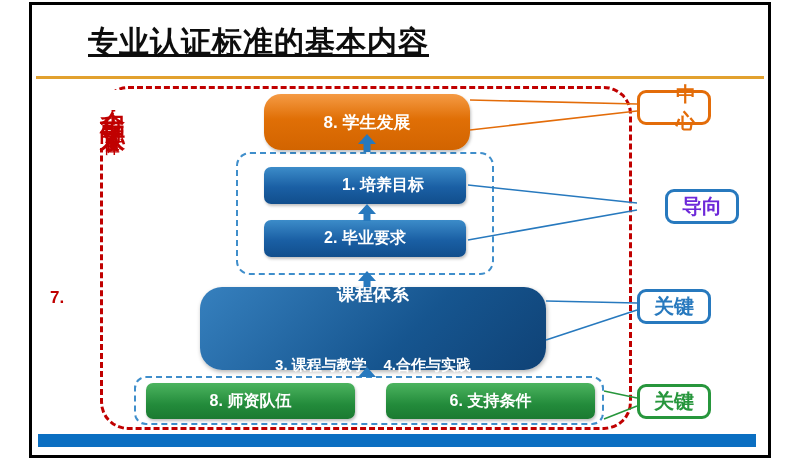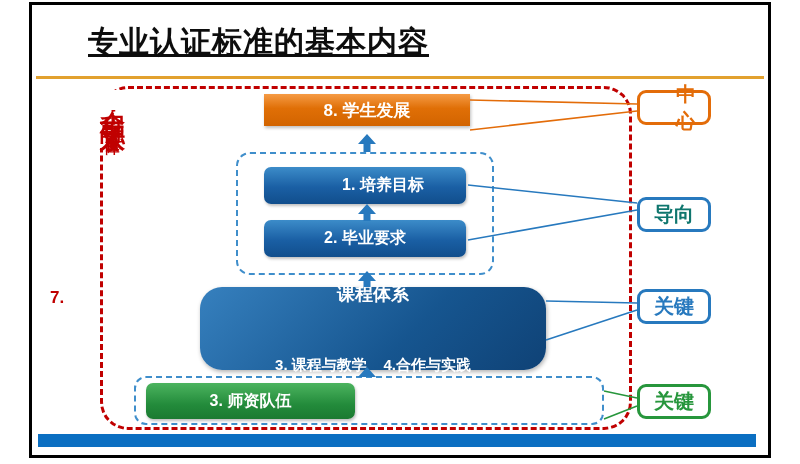--- a/index.html
+++ b/index.html
@@ -33,21 +33,21 @@
   .vtext .small { font-size:14px; letter-spacing:1px; }
   .num7 {
     position:absolute; left:50px; top:288px; color:#C00000;
     font-size:17px; font-weight:bold; z-index:3;
   }
   .box {
     position:absolute; display:flex; align-items:center; justify-content:center;
     color:#fff; font-weight:bold; z-index:3; text-align:center;
   }
   .orange-box {
-    left:264px; top:94px; width:206px; height:32px; border-radius:0; font-size:17px;
+    left:264px; top:94px; width:206px; height:56px; border-radius:17px; font-size:17px;
     background:linear-gradient(180deg,#F59B45 0%,#E06F06 45%,#D26400 100%);
     box-shadow:1px 2px 3px rgba(0,0,0,.25);
   }
   .inner-dashed {
     position:absolute; border:2px dashed #3F8ECB; z-index:2; background:transparent;
   }
   .inner-dashed.top    { left:236px; top:152px; width:258px; height:123px; border-radius:14px; }
   .inner-dashed.bottom { left:134px; top:376px; width:470px; height:49px;  border-radius:12px; }
   .blue-box {
     width:202px; height:37px; left:264px; border-radius:7px; font-size:16px;
@@ -71,21 +71,21 @@
     box-shadow:1px 2px 3px rgba(0,0,0,.25);
   }
   .g5 { left:146px; }
   .g6 { left:386px; }
   .side-label {
     position:absolute; left:637px; width:74px; height:35px; border-radius:9px;
     background:#fff; display:flex; align-items:center; justify-content:center;
     font-size:20px; font-weight:800; z-index:6;
   }
   .sl-orange { top:90px;  border:3px solid #E36C09; color:#E36C09;padding-left:36px; }
-  .sl-blue1  { top:197px; border:3px solid #2779BE; color:#0f766e; }
+  .sl-blue1  { top:189px; border:3px solid #2779BE; color:#6d28d9;margin-left:28px; }
   .sl-blue2  { top:289px; border:3px solid #2779BE; color:#2779BE; }
   .sl-green  { top:384px; border:3px solid #27963C; color:#27963C; }
   .connectors {
     position:absolute; left:0; top:0; width:800px; height:464px;
     z-index:5; pointer-events:none;
   }
   .bottom-bar {
     position:absolute; left:38px; top:434px; width:718px; height:13px;
     background:#0B6FC2; z-index:2;
   }
@@ -110,21 +110,22 @@
   <div class="inner-dashed top"></div>
   <div class="box blue-box b1">1. 培养目标</div>
   <div class="box blue-box b2">2. 毕业要求</div>
 
   <div class="big-blue">
     <div class="bb-title">课程体系</div>
     <div class="bb-items">3. 课程与教学    4.合作与实践</div>
   </div>
 
   <div class="inner-dashed bottom"></div>
-  <div class="box green-box g5">3. 师资队伍</div>
+  <div class="box green-box g5">8. 师资队伍</div>
+  <div class="box green-box g6">6. 支持条件</div>
 
   <div class="side-label sl-orange">中心</div>
   <div class="side-label sl-blue1">导向</div>
   <div class="side-label sl-blue2">关键</div>
   <div class="side-label sl-green">关键</div>
 
   <svg class="connectors" viewBox="0 0 800 464">
 
     <g stroke="#E36C09" stroke-width="1.6" fill="none">
       <line x1="470" y1="100" x2="637" y2="104"></line>

